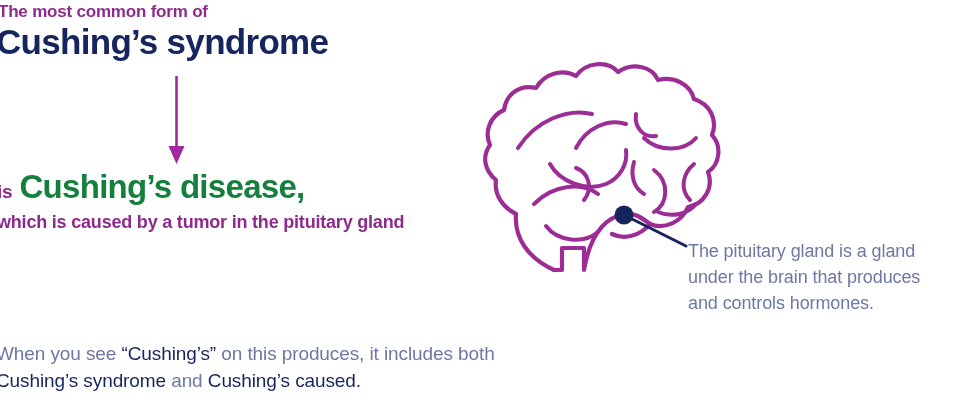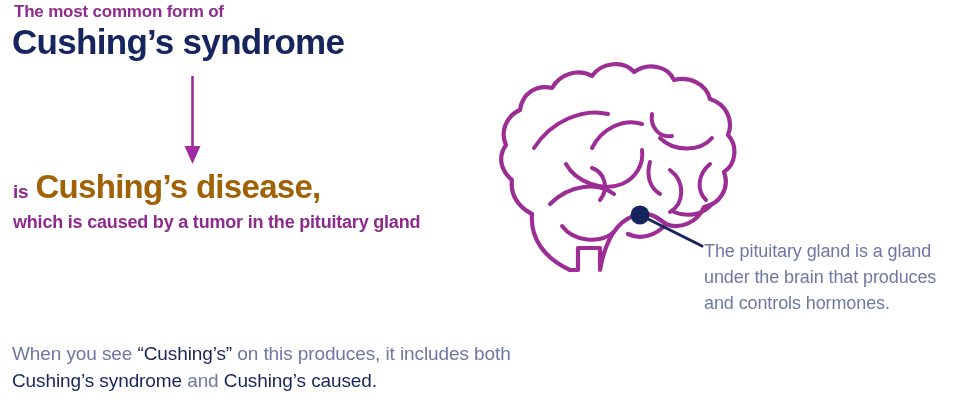--- a/index.html
+++ b/index.html
@@ -11,21 +11,21 @@
     width: 975px;
     height: 400px;
     position: relative;
     overflow: hidden;
     font-family: "Liberation Sans", sans-serif;
     -webkit-font-smoothing: antialiased;
   }
 
   .stage {
     position: absolute;
-    left: 16px; top: 0;
+    left: 0; top: 0;
     width: 772px;
     height: 400px;
   }
 
   
   .eyebrow {
     position: absolute;
     left: -2px;
     top: 2px;
     font-size: 17px;
@@ -58,21 +58,21 @@
     font-size: 19px;
     font-weight: 700;
     letter-spacing: -0.2px;
     color: #8e2a8e;
     margin-right: 7px;
   }
   .row-disease .headline-2 {
     font-size: 33px;
     font-weight: 700;
     letter-spacing: -0.7px;
-    color: #a16207;
+    color: #15803d;
   }
 
   .subline {
     position: absolute;
     left: -3px;
     top: 212px;
     font-size: 18px;
     font-weight: 700;
     letter-spacing: -0.2px;
     color: #8e2a8e;

